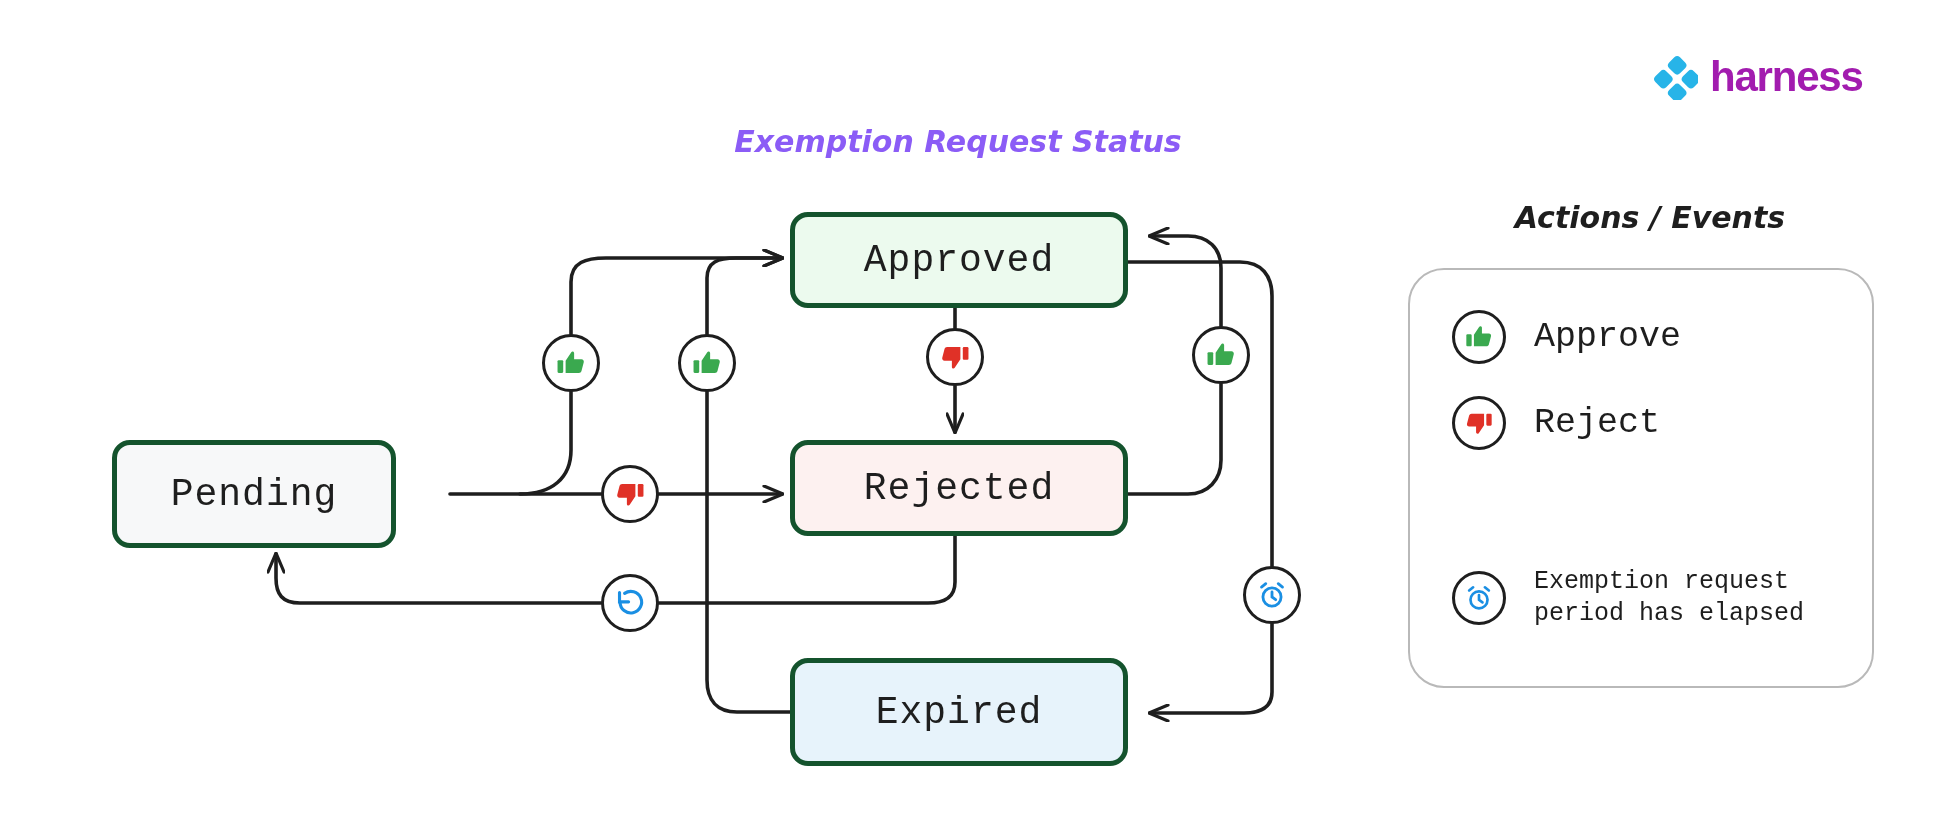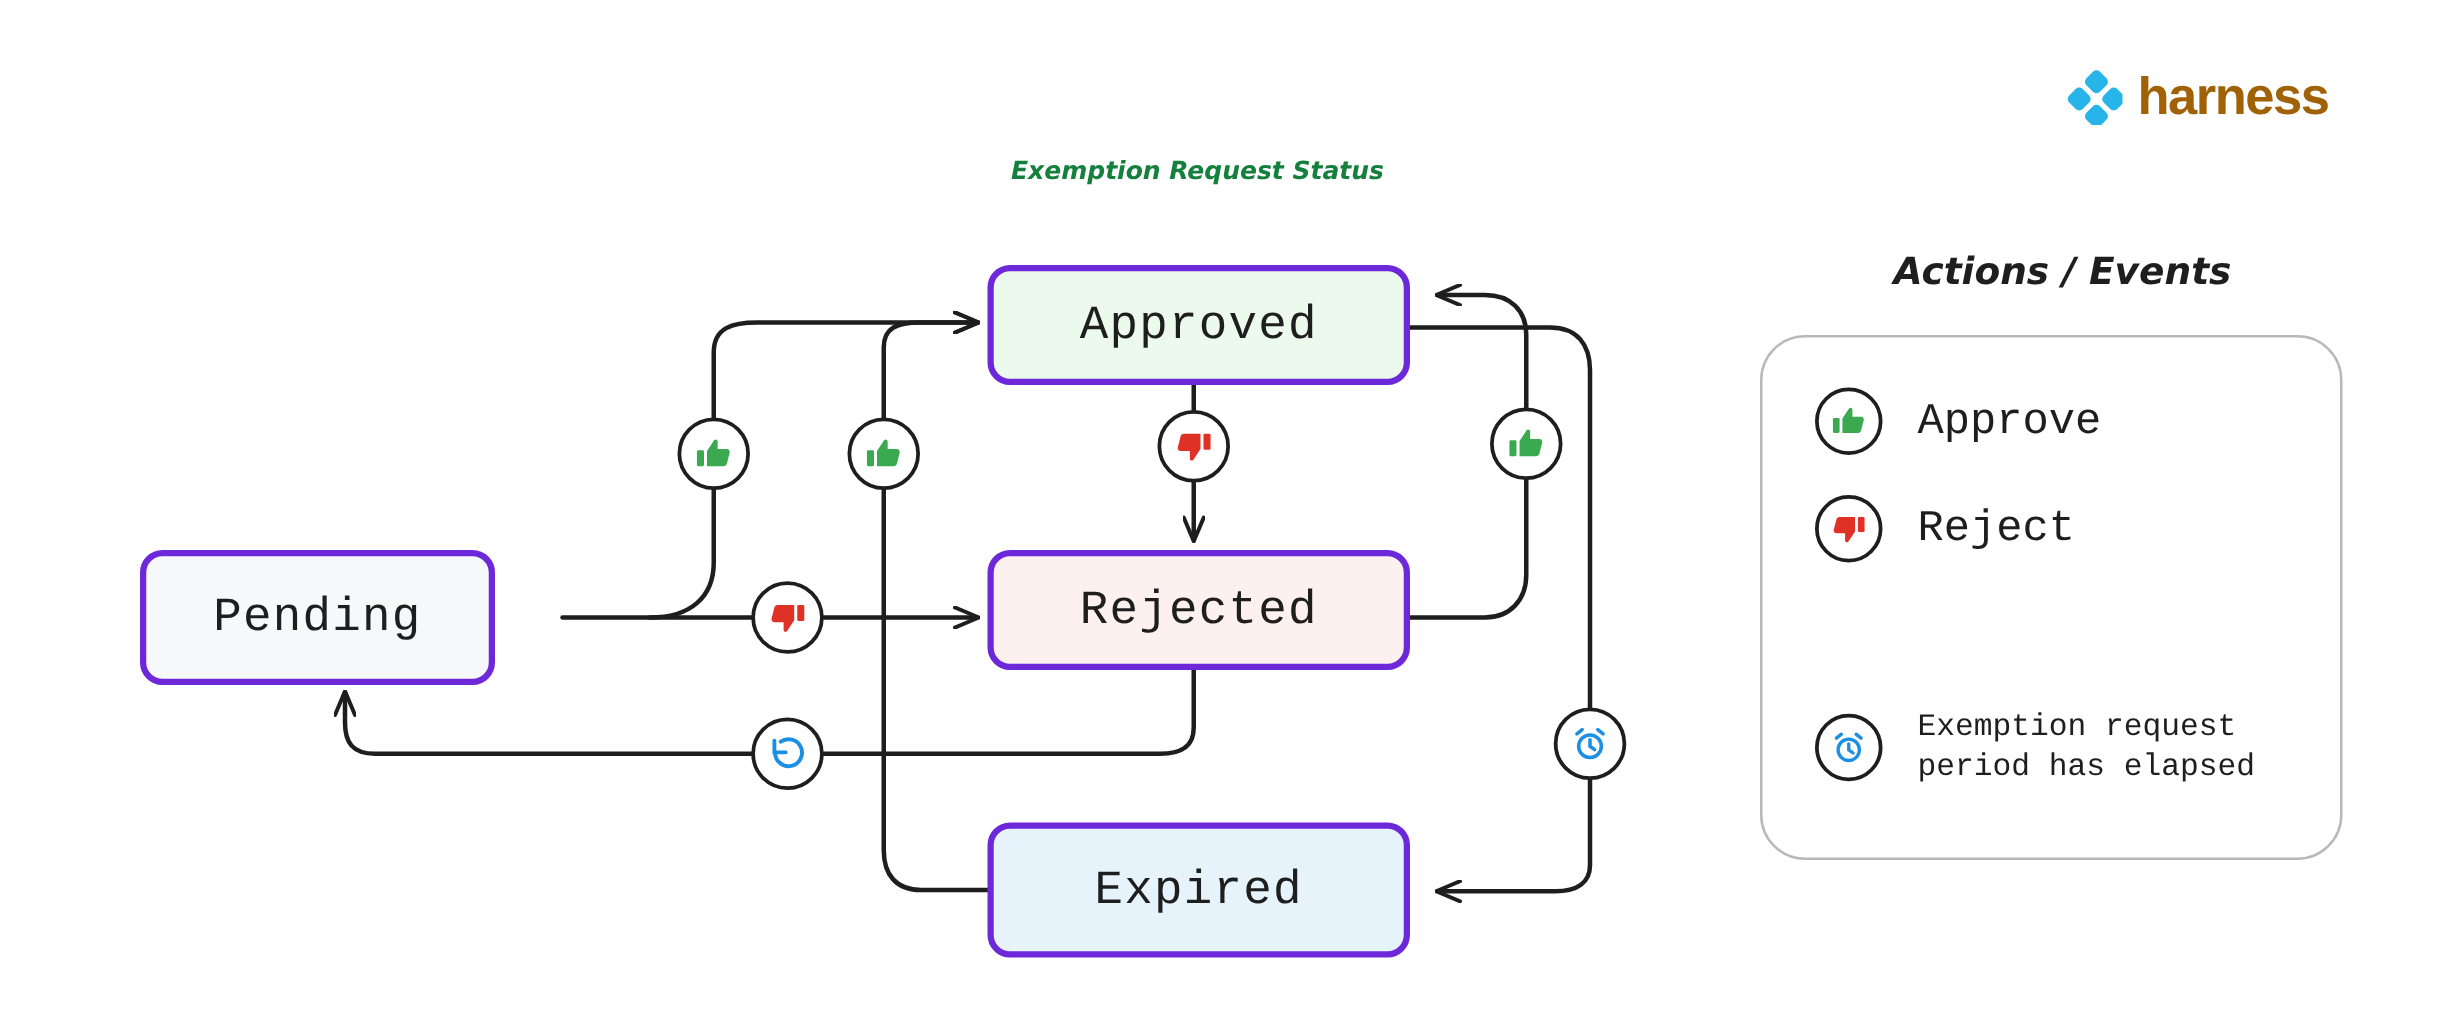--- a/index.html
+++ b/index.html
@@ -33,48 +33,48 @@
     display: flex;
     align-items: center;
     gap: 12px;
   }
   #logo .mark { width: 46px; height: 46px; display:block; }
   #logo .word {
     font-family: "Liberation Sans", sans-serif;
     font-weight: bold;
     font-size: 42px;
     letter-spacing: -1.2px;
-    color: #a16207;
+    color: #a21caf;
     line-height: 1;
   }
   
   #diagram-title {
     position: absolute;
     left: 728px;
     top: 124px;
     width: 460px;
     text-align: center;
-    font-size: 20px;
-    color: #15803d;
+    font-size: 30px;
+    color: #8b5cf6;
     white-space: nowrap;
   }
   #legend-title {
     position: absolute;
     left: 1420px;
     top: 200px;
     width: 460px;
     text-align: center;
     font-size: 30px;
     color: #1e1e1e;
   }
   
   .state {
     position: absolute;
     box-sizing: border-box;
-    border: 5px solid #6d28d9;
+    border: 5px solid #14532d;
     border-radius: 18px;
     display: flex;
     align-items: center;
     justify-content: center;
     font-family: "Liberation Mono", "DejaVu Sans Mono", monospace;
     font-size: 38px;
     color: #1e1e1e;
     letter-spacing: 1px;
     z-index: 5;
   }

